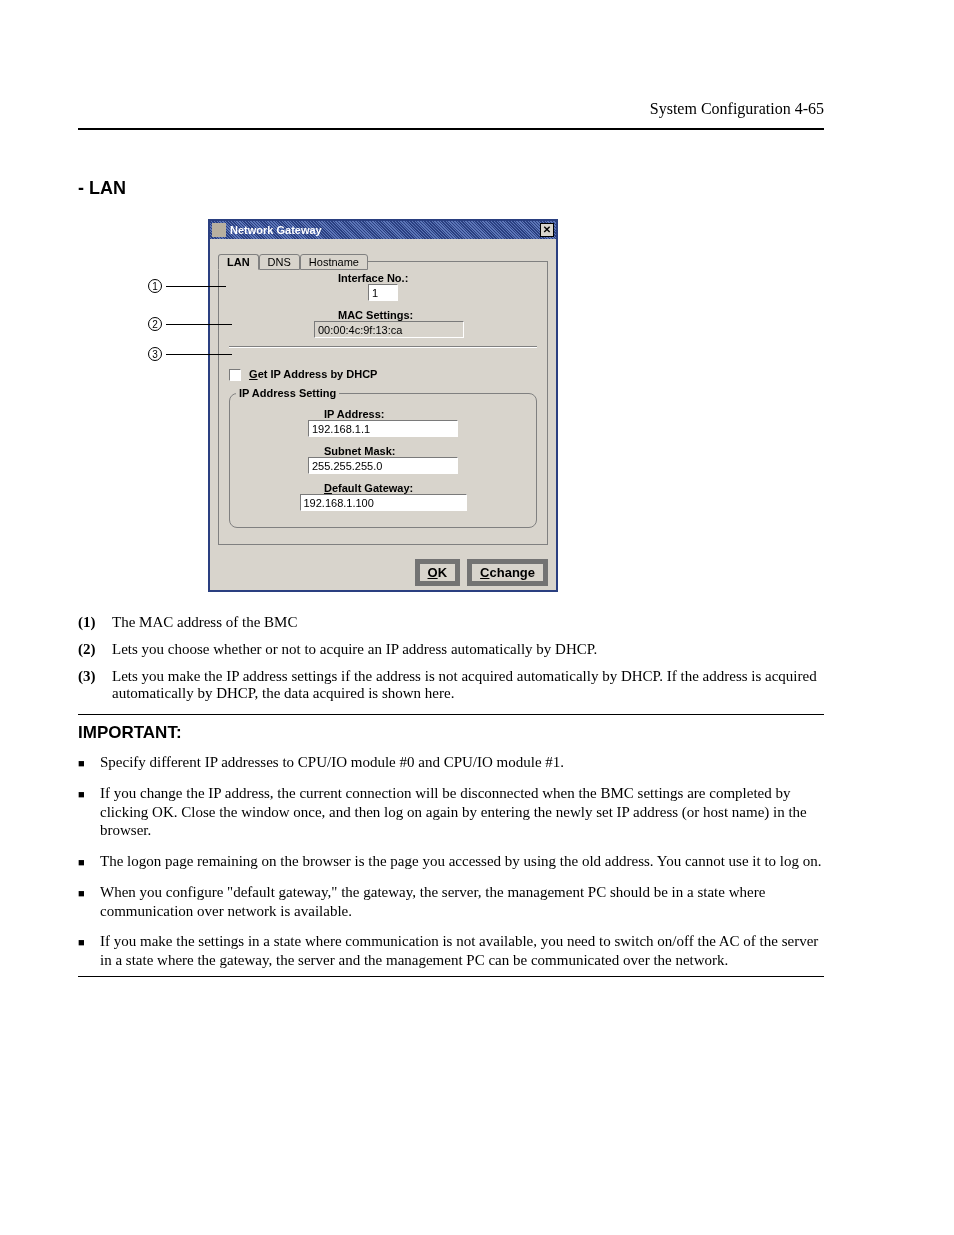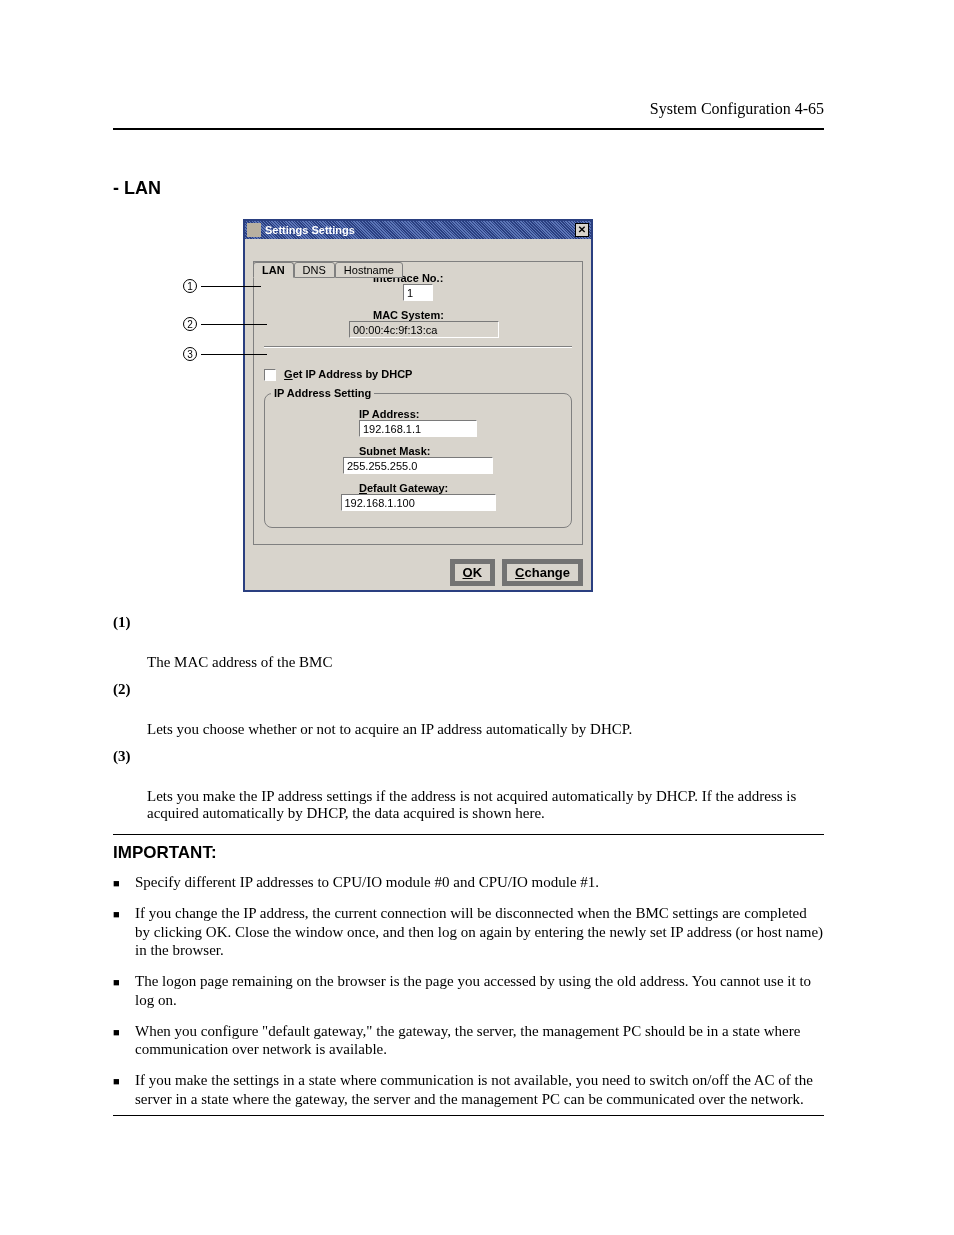--- a/index.html
+++ b/index.html
@@ -4,21 +4,21 @@
 <style>
   * { box-sizing: border-box; }
   body {
     margin: 0;
     padding: 0;
     font-family: "Times New Roman", Times, serif;
     background: #fff;
     color: #000;
     width: 954px;
   }
-  .page-pad { padding: 100px 130px 60px 113px; }
+  .page-pad { padding: 100px 130px 60px 78px; }
   .hdr {
     text-align: right;
     font-size: 16px;
     padding-bottom: 10px;
     border-bottom: 2px solid #000;
     margin-bottom: 48px;
   }
   .lan-head {
     font-family: Arial, Helvetica, sans-serif;
     font-size: 18px;
@@ -48,21 +48,21 @@
   }
   .titlebar .ttxt { flex: 1; font-size: 11px; }
   .titlebar .xbtn {
     width: 14px; height: 14px; border: 1px solid #000; background: #d8d4cc;
     color: #000; font-size: 10px; text-align: center; line-height: 12px; font-weight: bold;
   }
   .tabrow { display: flex; gap: 0; margin: 6px 8px 0 8px; border-bottom: 1px solid #808080; }
   .tab {
     padding: 1px 8px; font-size: 11px; border: 1px solid #808080;
     border-top-left-radius: 3px; border-top-right-radius: 3px;
-    background: #d8d4cc; position: relative; top: 17px;
+    background: #d8d4cc; position: relative; top: 9px;
   }
   .tab.active { border-bottom: 1px solid #d8d4cc; font-weight: bold; }
   .tabpane { margin: 0 8px 8px 8px; border: 1px solid #808080; border-top: none; padding: 10px 10px 16px 10px; }
   .frow { display: flex; align-items: center; margin-bottom: 8px; flex-direction: column; }
   .frow .lbl { width: 90px; font-weight: bold; font-size: 11px; }
   .frow .lbl.ind { margin-left: 2px; width: 120px; }
   .inp {
     border: 1px solid #7a7a7a; border-right-color:#fff; border-bottom-color:#fff;
     background: #fff; height: 17px; font-size: 11px; padding: 0 3px;
     font-family: Tahoma, Arial, sans-serif;
@@ -83,21 +83,21 @@
 
   
   .marker { position:absolute; left:0; font-family: Arial, sans-serif; font-size: 12px; }
   .marker .c { display:inline-block; width:14px; height:14px; border:1px solid #000; border-radius:50%; text-align:center; line-height:13px; font-size:10px; }
   .mline { position:absolute; height:1px; background:#000; }
 
   
   .expl { margin-top: 12px; font-size: 15px; }
   .expl .row { display:flex; margin-bottom: 10px; }
   .expl .num { width: 34px; font-weight: bold; flex-shrink:0; }
-  .expl .txt { flex: 1; margin-top: 40px; }
+  .expl .txt { flex: 1; }
 
   .sep2 { border: 0; border-top: 1px solid #000; margin: 12px 0 8px 0; }
   .imp { font-family: Arial, Helvetica, sans-serif; font-size: 17px; font-weight: bold; margin: 4px 0 10px 0; }
   ul.bul { list-style: none; padding: 0; margin: 0; font-size: 15px; }
   ul.bul > li { display:flex; margin-bottom: 12px; line-height: 1.25; }
   ul.bul > li .sq { width: 22px; flex-shrink:0; font-size: 11px; padding-top:4px;}
   ul.bul > li .bt { flex: 1; }
   .sepend { border:0; border-top:1px solid #000; margin-top:-6px;}
 </style>
 </head>
@@ -113,55 +113,55 @@
     <div class="marker" style="top:60px;"><span class="c">1</span></div>
     <div class="mline" style="top:67px; left:18px; width:60px;"></div>
     <div class="marker" style="top:98px;"><span class="c">2</span></div>
     <div class="mline" style="top:105px; left:18px; width:66px;"></div>
     <div class="marker" style="top:128px;"><span class="c">3</span></div>
     <div class="mline" style="top:135px; left:18px; width:66px;"></div>
 
     <div class="dlg">
       <div class="titlebar">
         <span class="ticon"></span>
-        <span class="ttxt">Settings Settings</span>
+        <span class="ttxt">Network Gateway</span>
         <span class="xbtn">✕</span>
       </div>
       <div class="tabrow">
         <div class="tab active">LAN</div>
         <div class="tab">DNS</div>
         <div class="tab">Hostname</div>
       </div>
       <div class="tabpane">
         <div class="frow">
           <span class="lbl">Interface No.:</span>
           <input class="inp" style="width: 30px;" value="1">
         </div>
         <div class="frow">
-          <span class="lbl">MAC System:</span>
+          <span class="lbl">MAC Settings:</span>
           <input class="inp read" style="width: 150px; margin-left: 12px;" value="00:00:4c:9f:13:ca">
         </div>
         <hr class="hrsep">
         <div style="margin-bottom:4px;margin-top:20px;">
           <span class="chk"></span>
           <span class="chklbl"><span class="under">G</span><span>et IP Address by DHCP</span></span>
         </div>
         <div class="grp">
           <span class="legend">IP Address Setting</span>
           <div class="frow">
             <span class="lbl ind">IP Address:</span>
-            <input class="inp" style="width: 118px;" value="192.168.1.1">
+            <input class="inp" style="width: 150px;" value="192.168.1.1">
           </div>
           <div class="frow">
             <span class="lbl ind">Subnet Mask:</span>
             <input class="inp" style="width: 150px;" value="255.255.255.0">
           </div>
           <div class="frow">
             <span class="lbl ind"><span class="under">D</span><span>efault Gateway:</span></span>
-            <input class="inp" style="width: 155px;" value="192.168.1.100">
+            <input class="inp" style="width: 167px;" value="192.168.1.100">
           </div>
         </div>
       </div>
       <div class="btnrow">
         <button class="btn"><span class="under">O</span><span>K</span></button>
         <button class="btn"><span class="under">C</span><span>change</span></button>
       </div>
     </div>
   </div>
 

